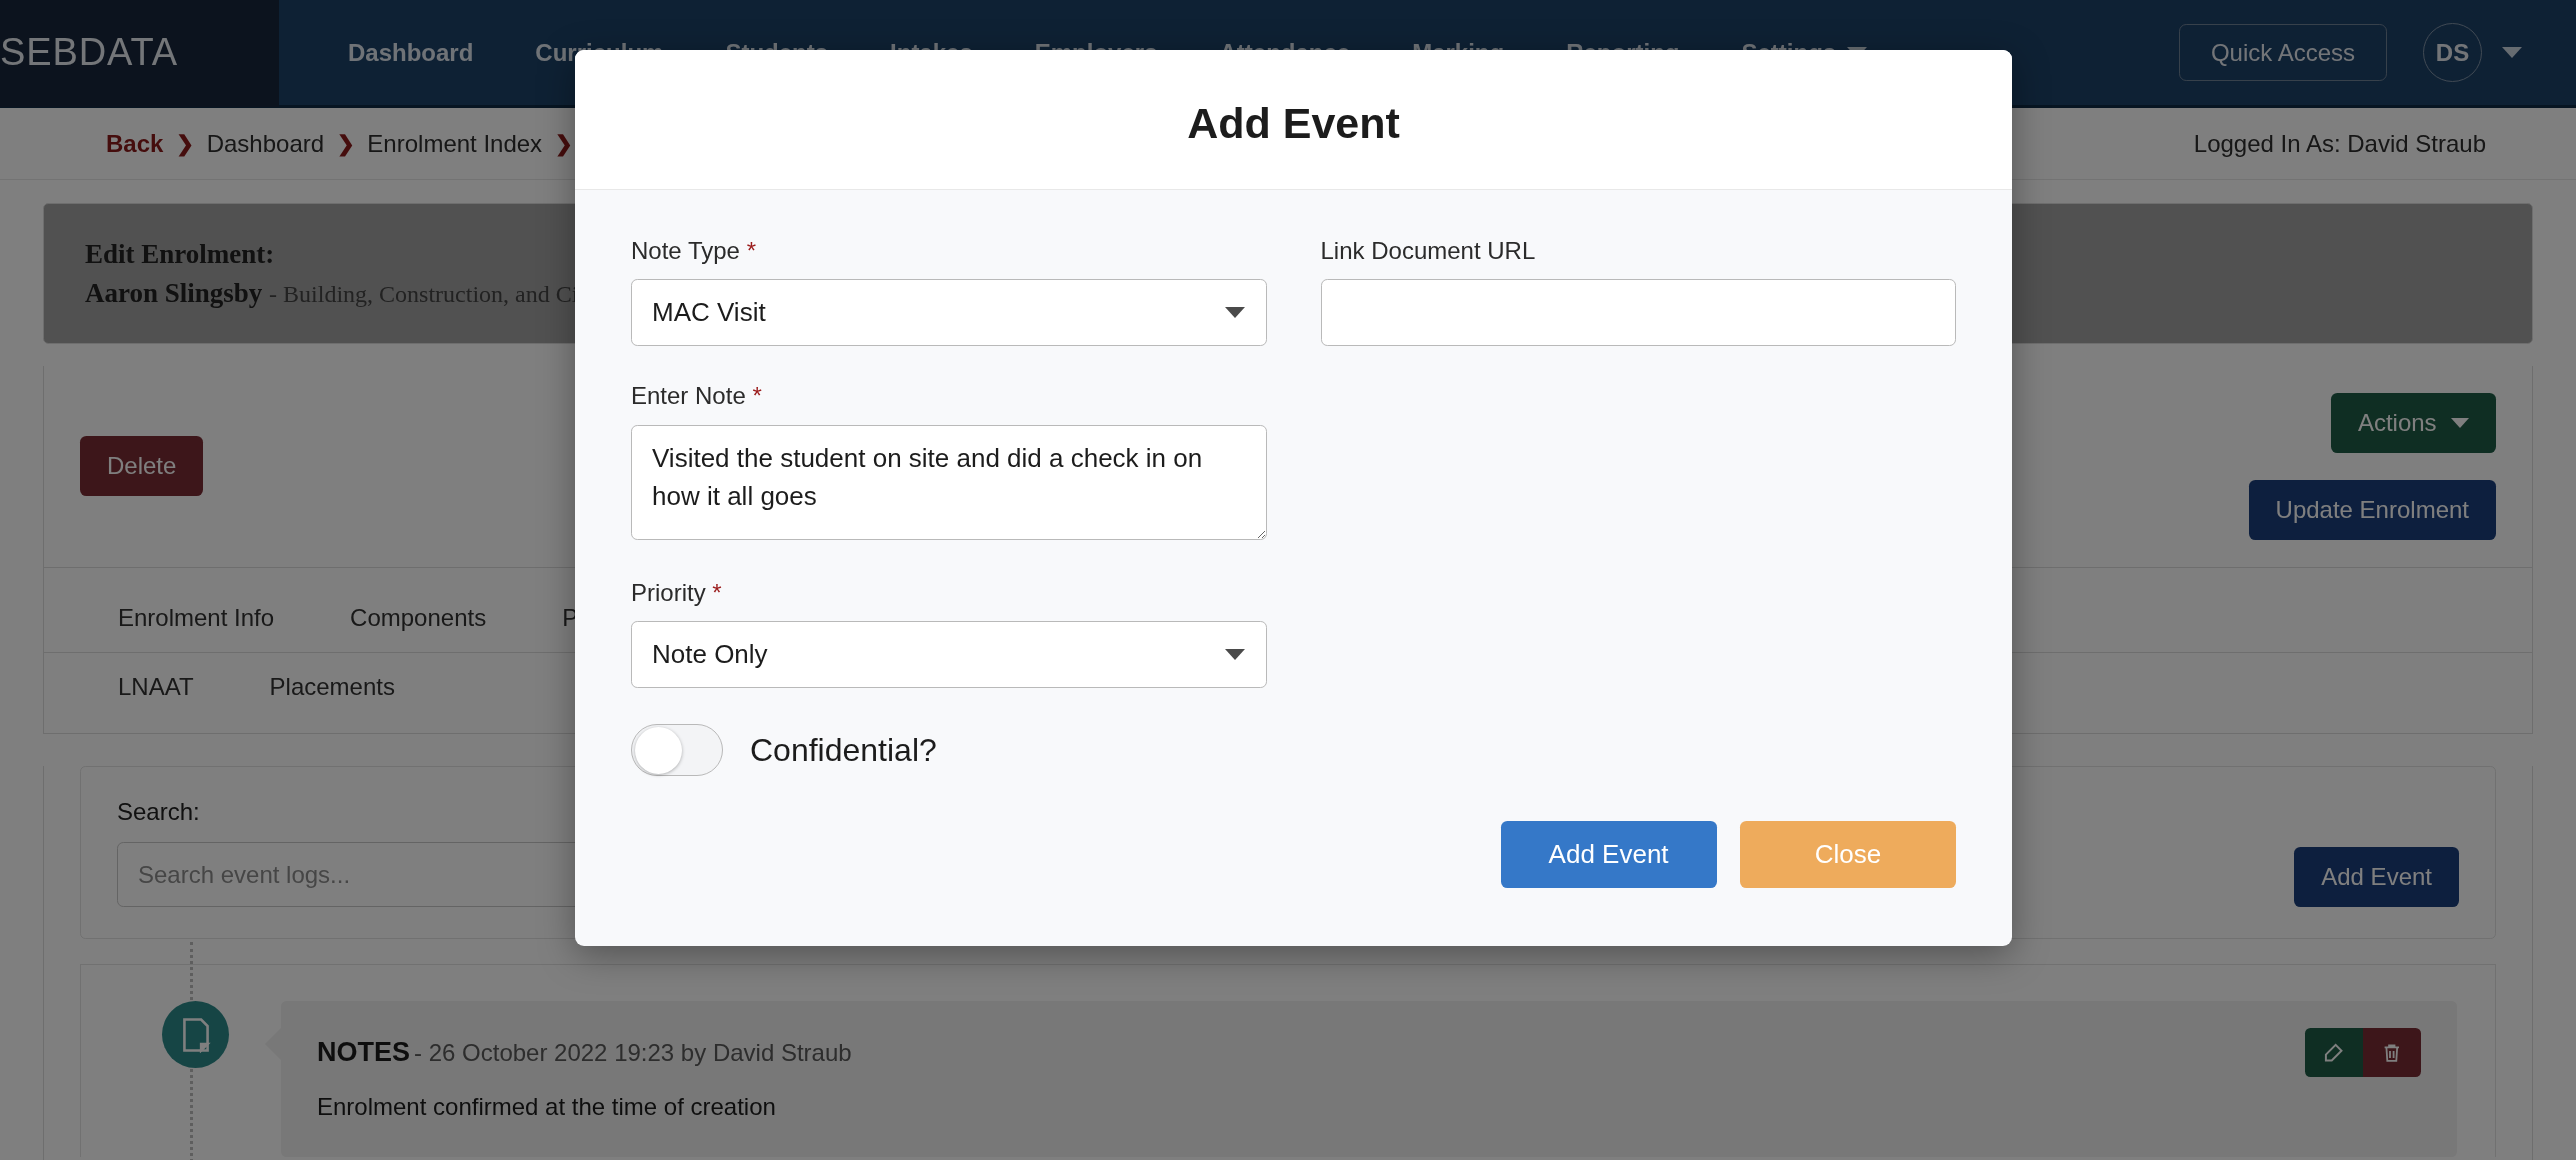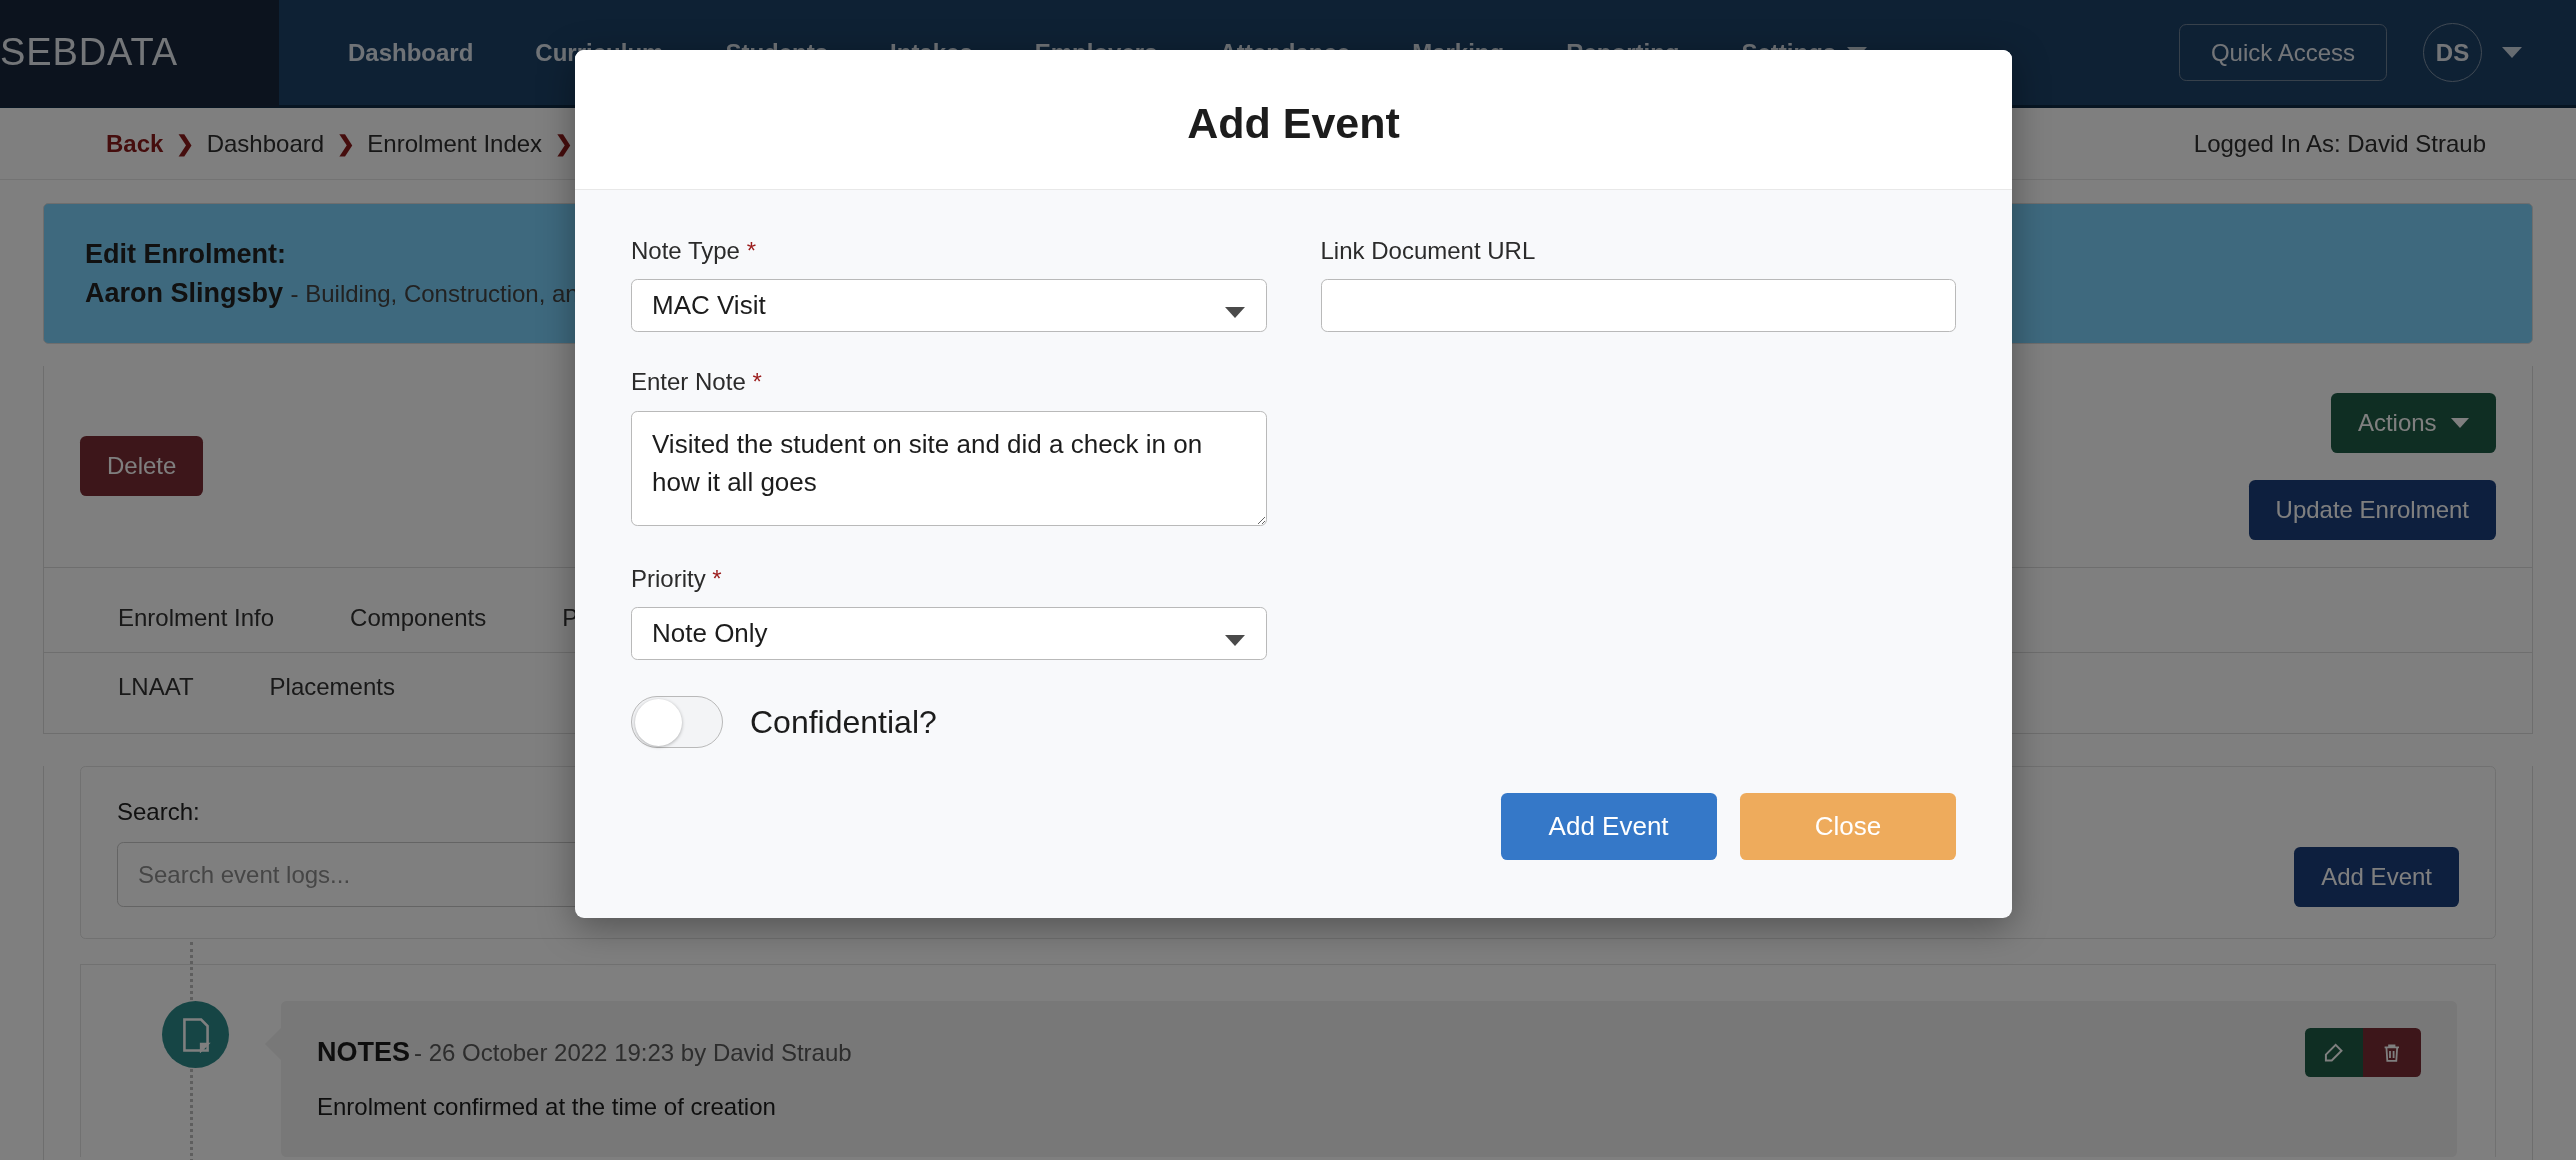--- a/index.html
+++ b/index.html
@@ -70,21 +70,22 @@
   .crumbs { display:flex; align-items:center; font-size:24px; color:#2e2e2e; gap:12.6px; }
   .crumb-back { color:#8b1a1a; font-weight:bold; }
   .crumb-sep { color:#8b1a1a; font-weight:bold; font-size:21.6px; }
   .loggedin { font-size:24px; color:#2e2e2e; }
 
   
   .content { padding: 23.4px 43px 0 43px; }
 
   .panel {
     border:0.9px solid #dcdcdc; border-radius:5.4px;
-    background:#7dd3fc;
+    background:#a3a3a3;
+    font-family:Liberation Serif, serif;
   }
   .panel-head { padding: 31px 41px; }
   .panel-title { font-size:27px; font-weight:bold; color:#222; line-height:1.42; }
   .panel-title .sub { font-weight:normal; font-size:24px; color:#444; }
 
   .actionbar {
     margin-top:21.6px;
     border:0.9px solid #dcdcdc; border-top:none;
     background:#fff; padding: 27px 36px;
     display:flex; align-items:center; justify-content:space-between;
@@ -181,21 +182,21 @@
     border-bottom:0.9px solid #e8e8e8;
   }
   .modal-title { font-size:43px; font-weight:bold; color:#1c1c1c; }
   .modal-body { padding: 47px 56px 36px 56px; display:flex; gap:54px; }
   .col { flex:1; }
   .field { margin-bottom: 36px; }
   .flabel { font-size:24px; color:#2b2b2b; margin-bottom:14.4px; display:block; }
   .req { color:#9b1c1c; }
   .select-wrap { position:relative; }
   .ctrl {
-    width:100%; height:53px; border:0.9px solid #b9b9b9; border-radius:6.3px;
+    width:100%; height:67px; border:0.9px solid #b9b9b9; border-radius:6.3px;
     background:#fff; font-size:26px; color:#1c1c1c; padding: 0 20px;
     font-family:"Liberation Sans", sans-serif; appearance:none;
   }
   .sel-caret {
     position:absolute; right:21.6px; top:28px;
     width:0;height:0;border-left:10px solid transparent;border-right:10px solid transparent;
     border-top:11.7px solid #4a4a4a; pointer-events:none;
   }
   .ta {
     width:100%; height:115px; border:0.9px solid #b9b9b9; border-radius:6.3px;

